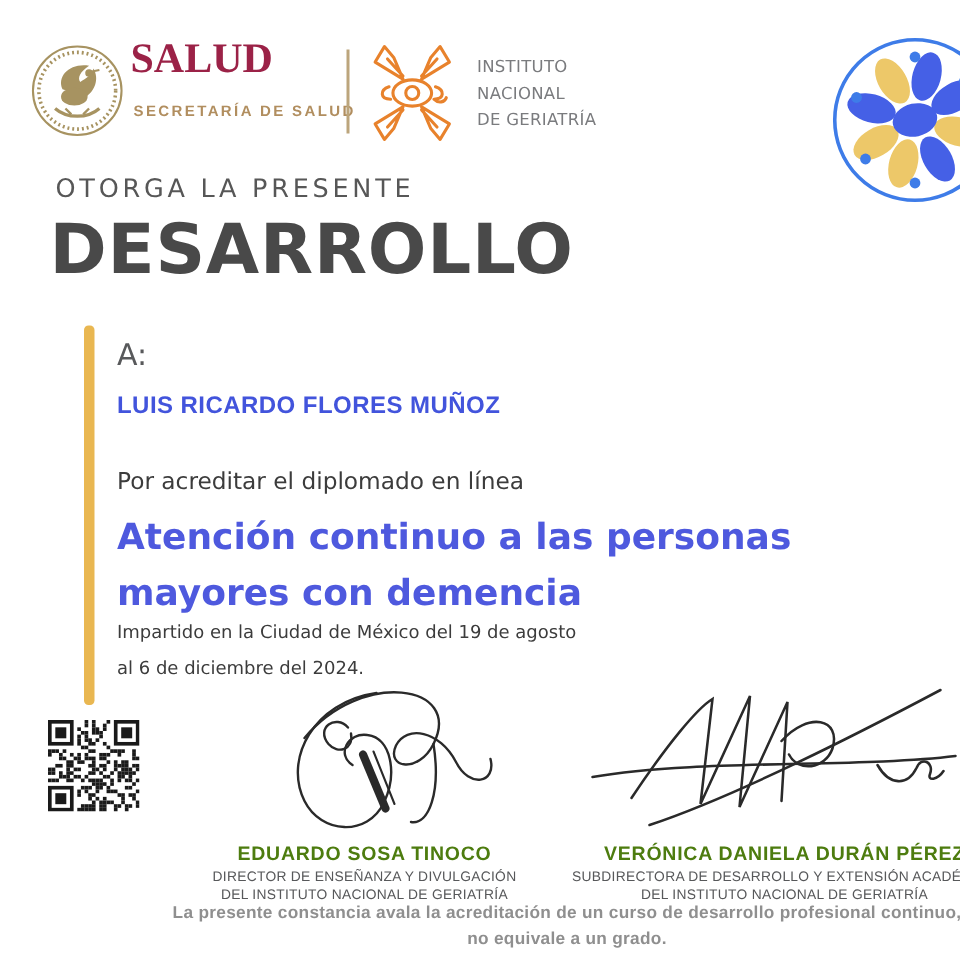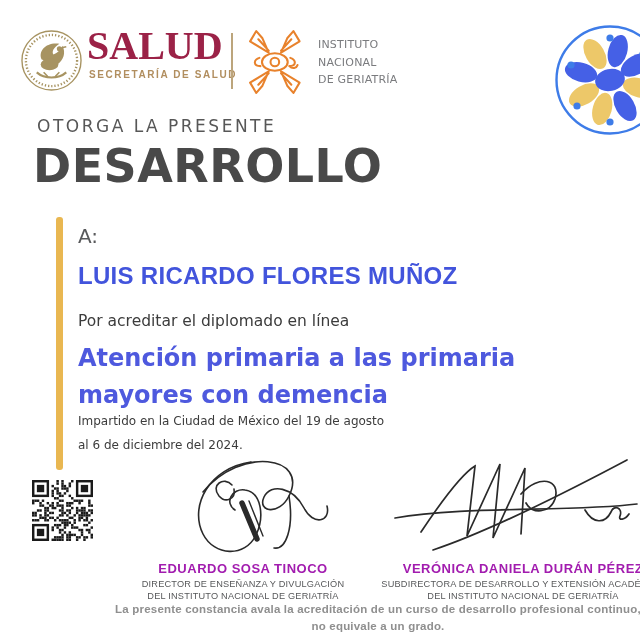--- a/index.html
+++ b/index.html
@@ -8,21 +8,21 @@
     font-family:"DejaVu Sans",sans-serif;position:relative;
   }
   .certificate{position:relative;width:756px;height:640px;background:#fff;}
   .abs{position:absolute;}
   .nowrap{white-space:nowrap;}
 
   
   .coat{left:20px;top:29px;width:63px;height:63px;}
   .salud-title{
     left:87px;top:26px;font-family:"Liberation Serif",serif;font-weight:bold;
-    font-size:40px;color:#9B2247;letter-spacing:0;line-height:1;
+    font-size:28px;color:#9B2247;letter-spacing:0;line-height:1;
   }
   .salud-sub{
     left:89px;top:69px;font-family:Liberation Sans, sans-serif;font-weight:bold;
     font-size:10px;color:#B18E5F;letter-spacing:1.6px;
   }
   .hdr-divider{left:231px;top:33px;width:2px;height:56px;background:#BCA57C;}
   .inger-icon{left:247px;top:29px;width:66px;height:66px;}
   .inger-text{
     left:318px;top:36px;font-size:11px;line-height:17.5px;color:#7A7B7E;
     letter-spacing:0.2px;
@@ -36,38 +36,38 @@
   .main-title{
     left:33px;top:139px;font-size:46px;font-weight:bold;color:#494949;
     letter-spacing:0.5px;
   }
 
   
   .gold-bar{left:56px;top:217px;width:7px;height:253px;background:#E9B751;border-radius:3px;}
   .to-label{left:78px;top:224px;font-size:20px;color:#58595B;}
   .recipient{
     left:78px;top:262px;font-family:"Liberation Sans",sans-serif;font-weight:bold;
-    font-size:24px;color:#4254DC;letter-spacing:0.3px;
+    font-size:16px;color:#4254DC;letter-spacing:0.3px;
   }
   .course-intro{left:78px;top:312px;font-size:15.5px;color:#3C3C3C;}
   .course-title{
     left:78px;top:340px;font-size:24px;font-weight:bold;color:#4E59DE;
     line-height:37px;
   }
   .course-dates{left:78px;top:410px;font-size:12px;color:#3C3C3C;line-height:23.5px;}
 
   
   .qr{left:32px;top:480px;width:61px;height:61px;}
   .sig-col{width:300px;text-align:center;}
   .sig-col-left{left:93px;top:452px;}
   .sig-col-right{left:373px;top:452px;}
   .sig-draw{width:300px;height:106px;display:block;}
   .sig-name{
     font-family:"Liberation Sans",sans-serif;font-weight:bold;font-size:13px;
-    color:#a21caf;letter-spacing:0.5px;margin-top:3px;
+    color:#4d7c0f;letter-spacing:0.5px;margin-top:3px;
   }
   .sig-role{
     font-family:"Liberation Sans",sans-serif;font-size:9.2px;color:#57585A;
     letter-spacing:0.2px;line-height:11.5px;margin-top:3px;
   }
   .disclaimer{
     left:0;top:601px;width:756px;text-align:center;
     font-family:"Liberation Sans",sans-serif;font-weight:bold;
     font-size:11.5px;color:#8F8F8F;line-height:16.5px;letter-spacing:0.2px;
   }
@@ -154,21 +154,21 @@
   </svg>
 
   <div class="abs pretitle nowrap">OTORGA LA PRESENTE</div>
   <div class="abs main-title nowrap">DESARROLLO</div>
 
   <div class="abs gold-bar"></div>
   <div class="abs to-label nowrap">A:</div>
   <div class="abs recipient nowrap">LUIS RICARDO FLORES MUÑOZ</div>
   <div class="abs course-intro nowrap">Por acreditar el diplomado en línea</div>
   <div class="abs course-title">
-    <div class="nowrap">Atención primaria a las primaria</div>
+    <div class="nowrap">Atención continuo a las personas</div>
     <div class="nowrap">mayores con demencia</div>
   </div>
   <div class="abs course-dates">
     <div class="nowrap">Impartido en la Ciudad de México del 19 de agosto</div>
     <div class="nowrap">al 6 de diciembre del 2024.</div>
   </div>
 
   <svg class="abs qr" id="qr-svg" viewBox="0 0 60 60" aria-hidden="true">
       <g fill="#1a1a1a">
         <rect x="24.00" y="0.00" width="2.40" height="2.40"></rect>

